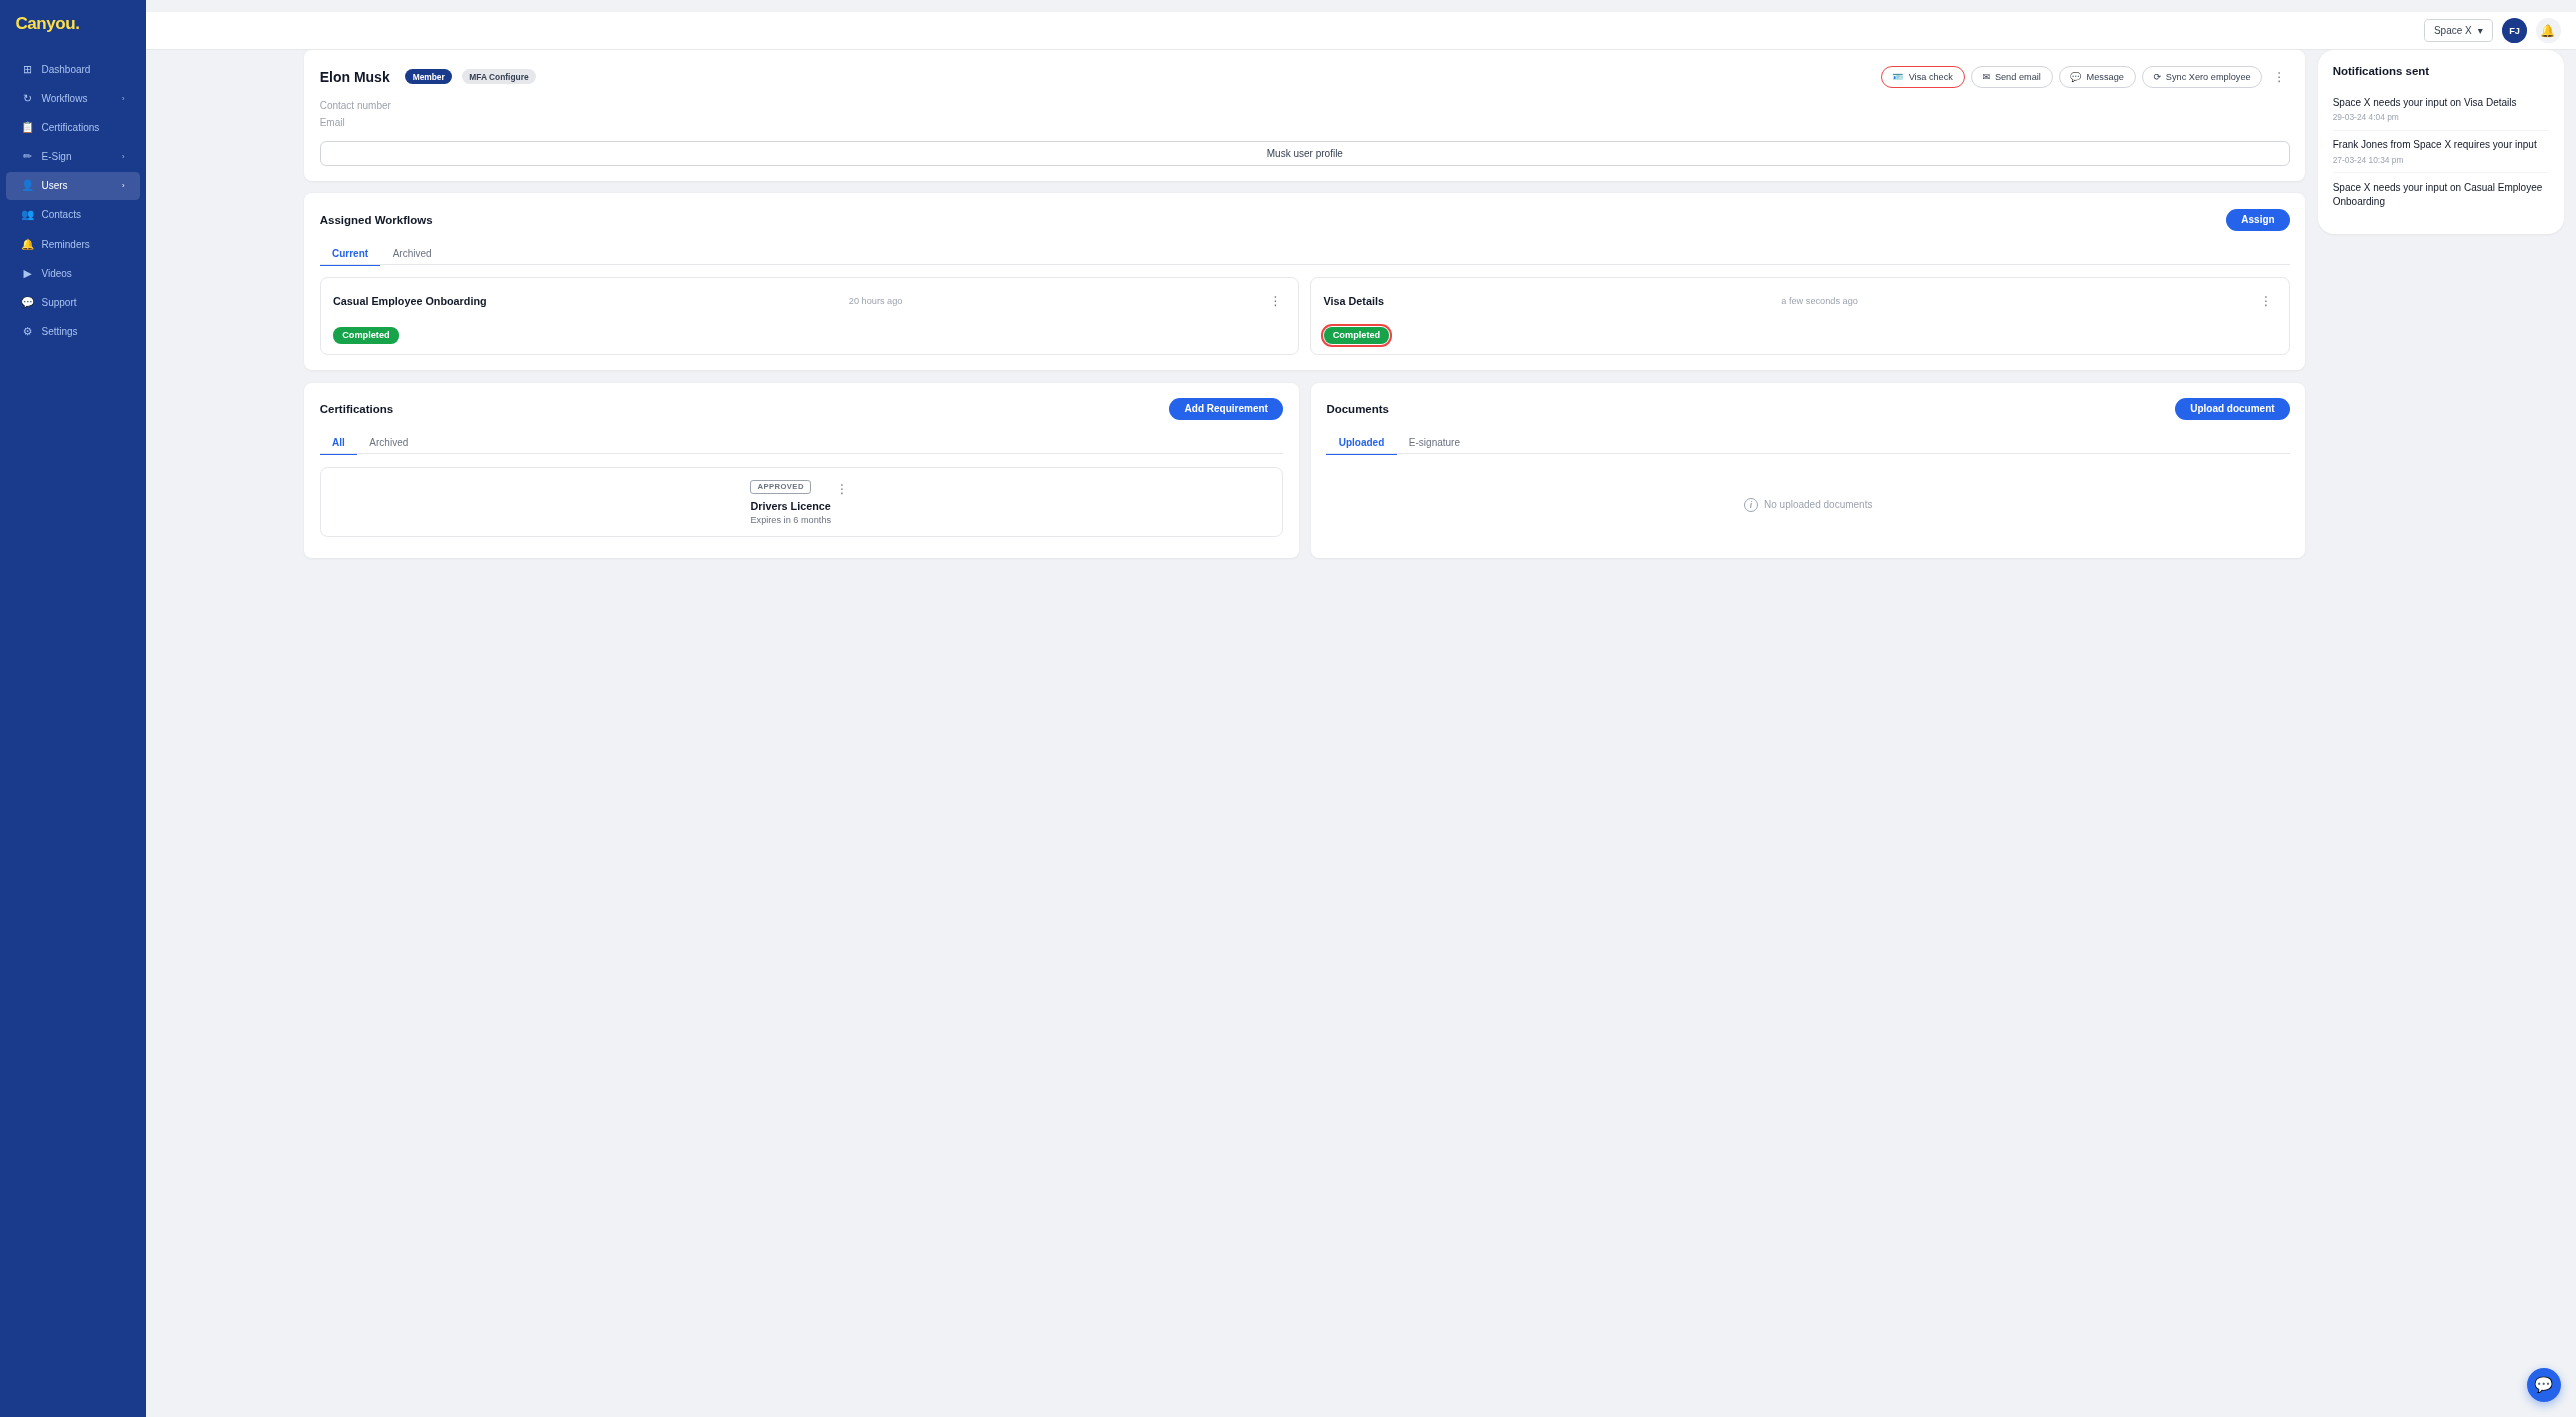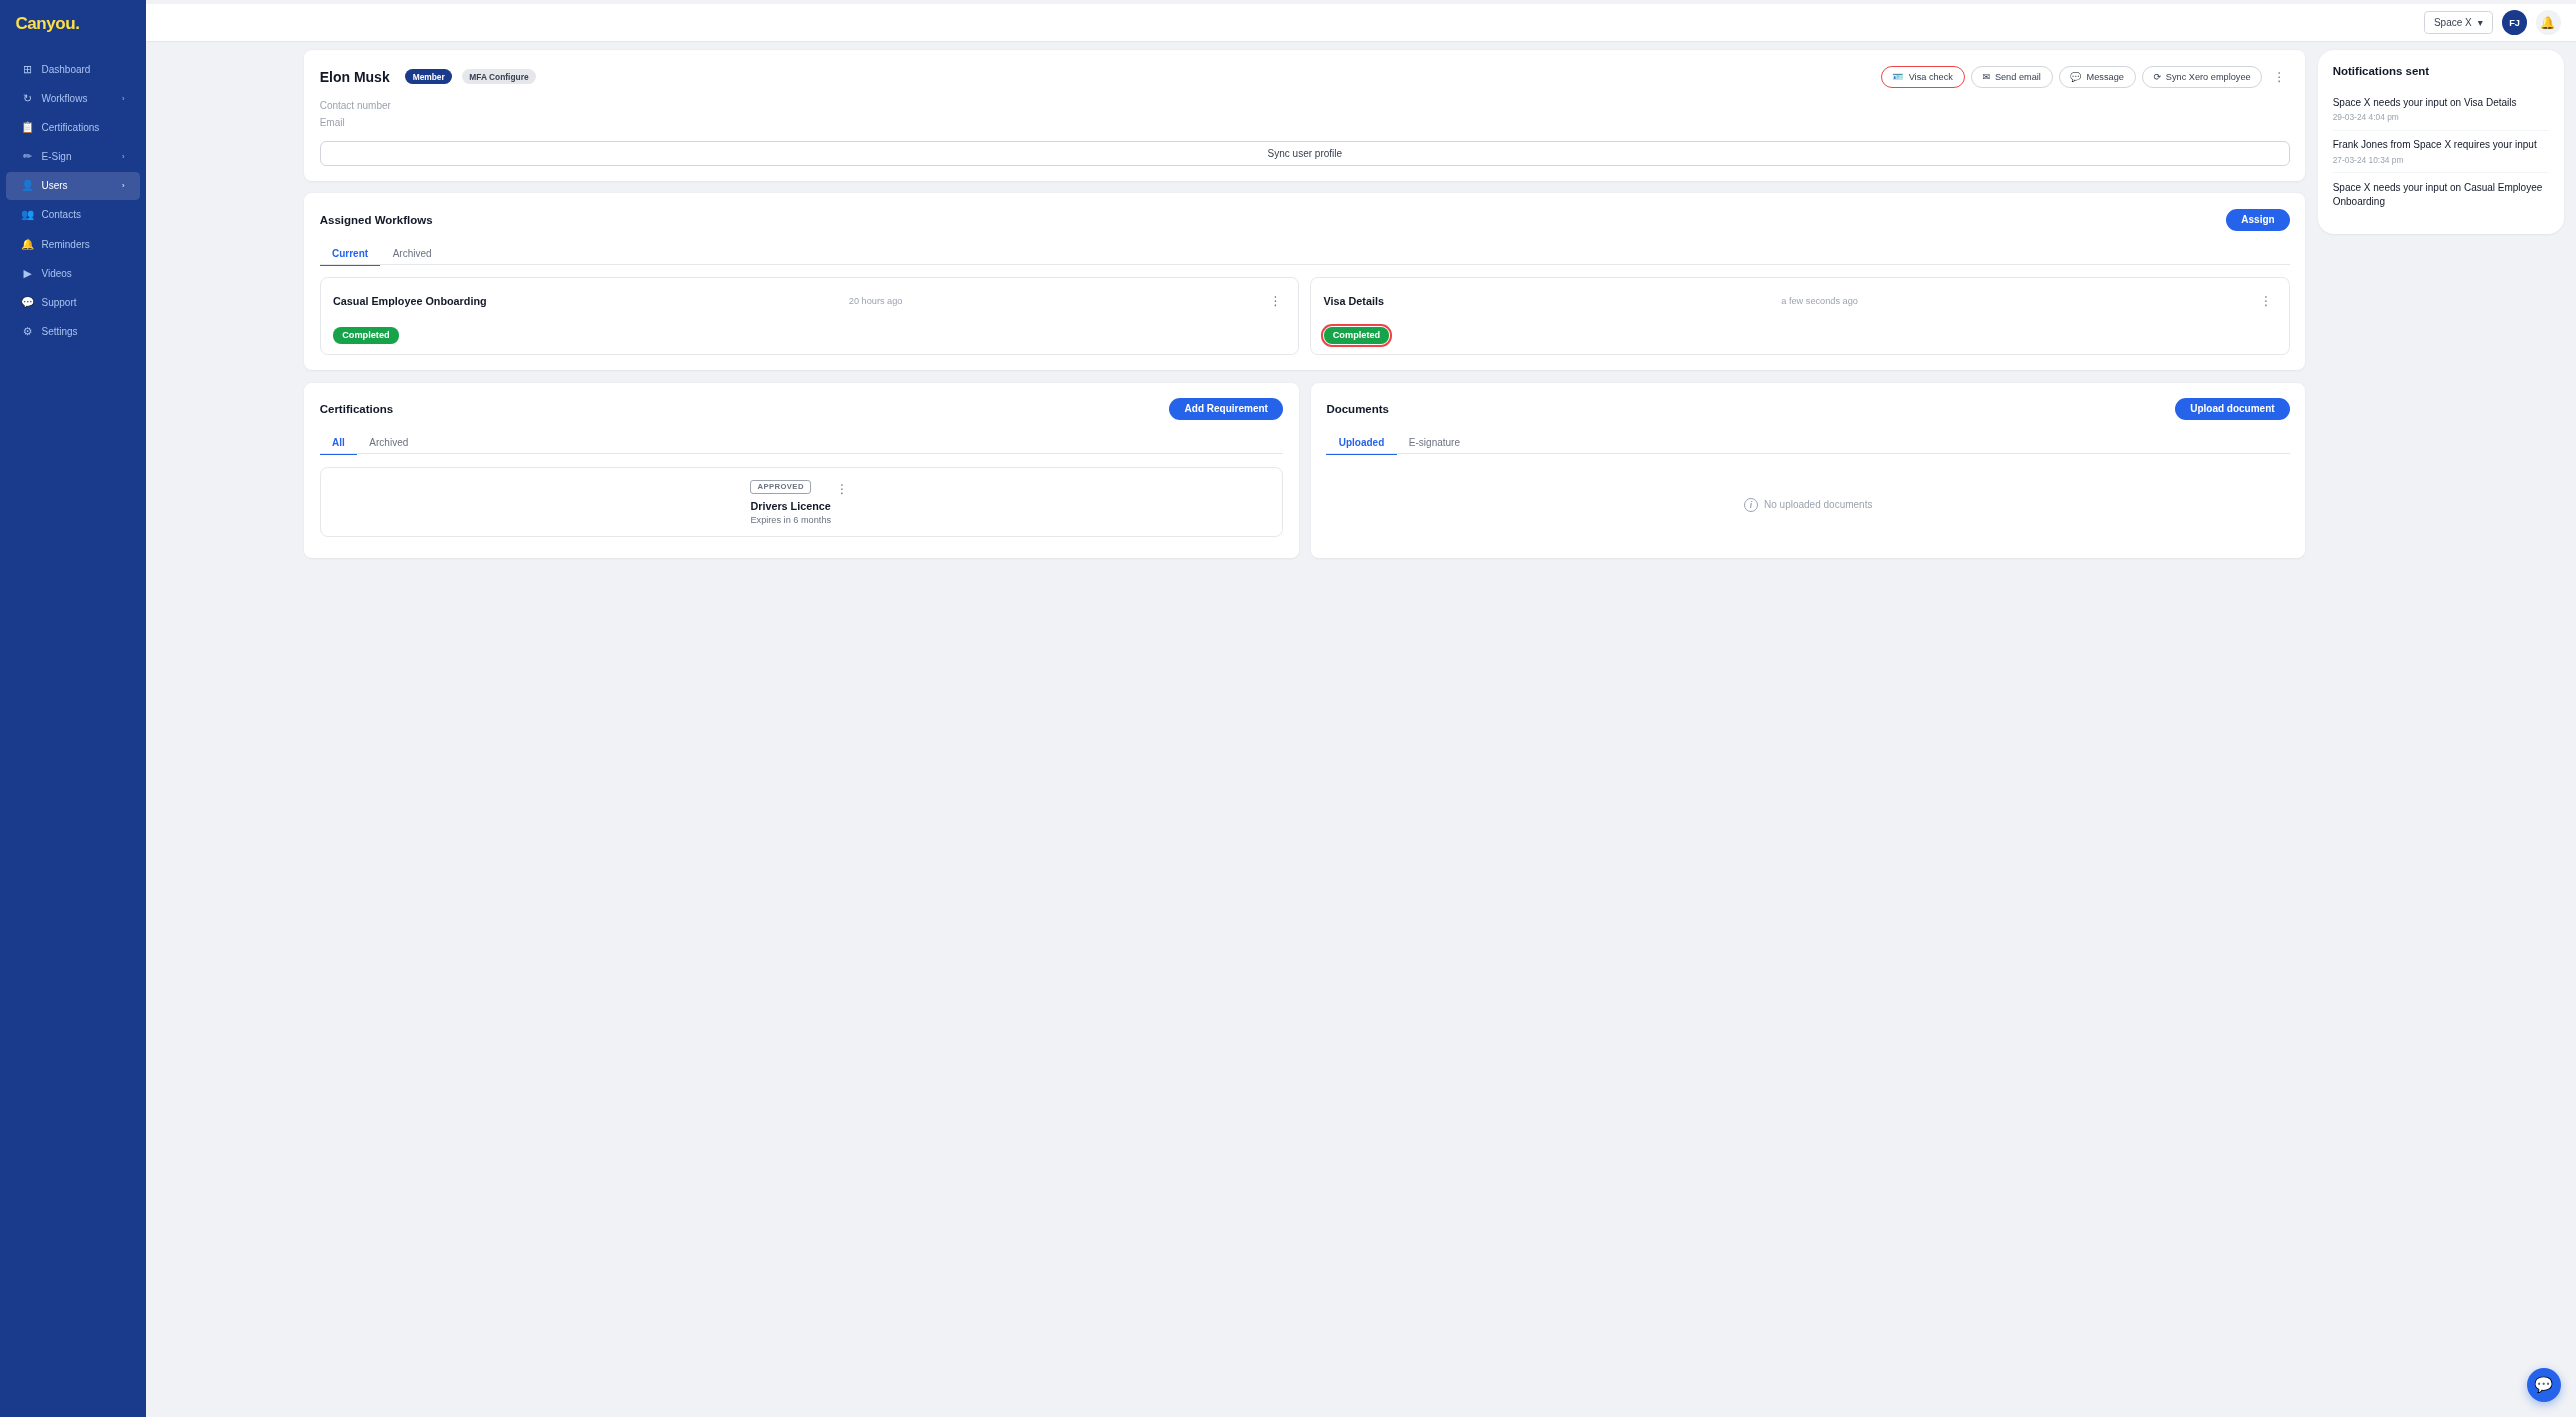--- a/index.html
+++ b/index.html
@@ -33,21 +33,21 @@
       border-radius: 4.6px;
       margin: 0.8px 6.1px;
     }
     .sidebar-item.active { background: rgba(255,255,255,0.15); color: #fff; }
     .sidebar-item .icon { width: 12.3px; text-align: center; font-size: 10.8px; }
     .sidebar-item .arrow { margin-left: auto; font-size: 7.7px; }
 
     
     .topbar {
       position: fixed;
-      top: 4px; left: 146px; right: 0;
+      top: 12px; left: 146px; right: 0;
       height: 38px;
       background: #fff;
       display: flex;
       align-items: center;
       justify-content: flex-end;
       padding: 0 15.4px;
       gap: 9.2px;
       border-bottom: 0.8px solid #e5e7eb;
       z-index: 100;
     }
@@ -351,21 +351,21 @@
             <span>⟳</span>
             <span>Sync Xero employee</span>
           </button>
           <button class="more-btn">⋮</button>
         </div>
       </div>
       <div class="user-fields">
         <div class="user-field">Contact number</div>
         <div class="user-field">Email</div>
       </div>
-      <div class="view-profile-btn">Sync user profile</div>
+      <div class="view-profile-btn">Musk user profile</div>
     </div>
 
     <div class="card">
       <div class="section-header">
         <span class="section-title">Assigned Workflows</span>
         <button class="btn-primary">Assign</button>
       </div>
       <div class="tabs">
         <div class="tab active">Current</div>
         <div class="tab">Archived</div>

